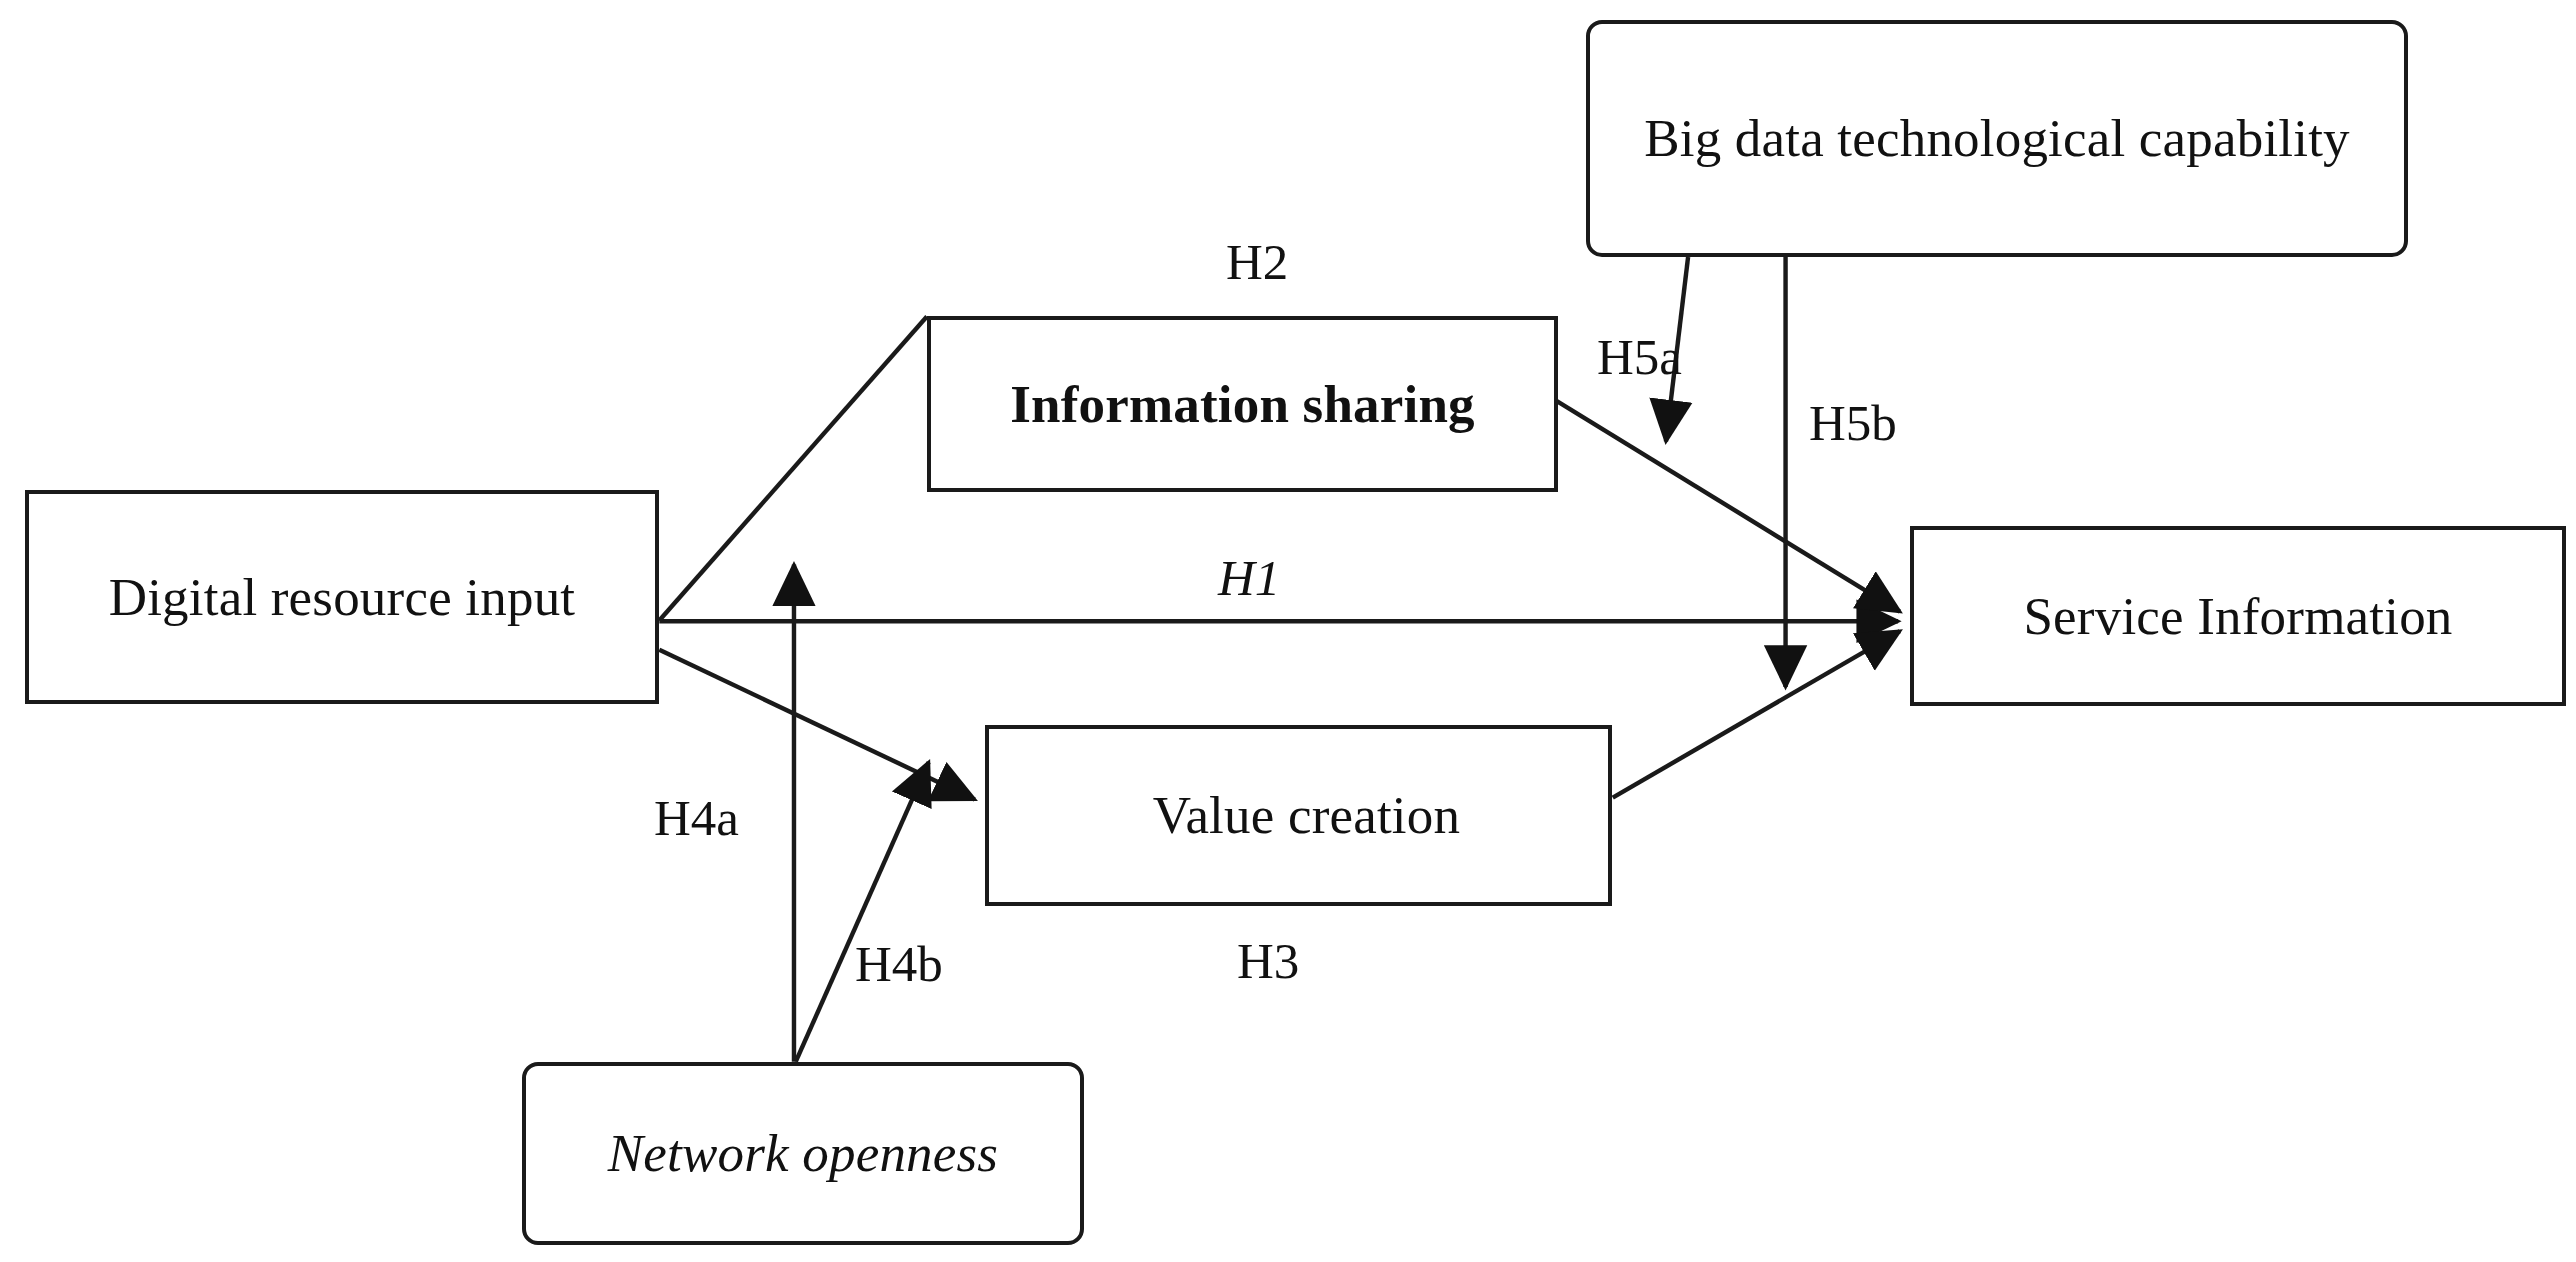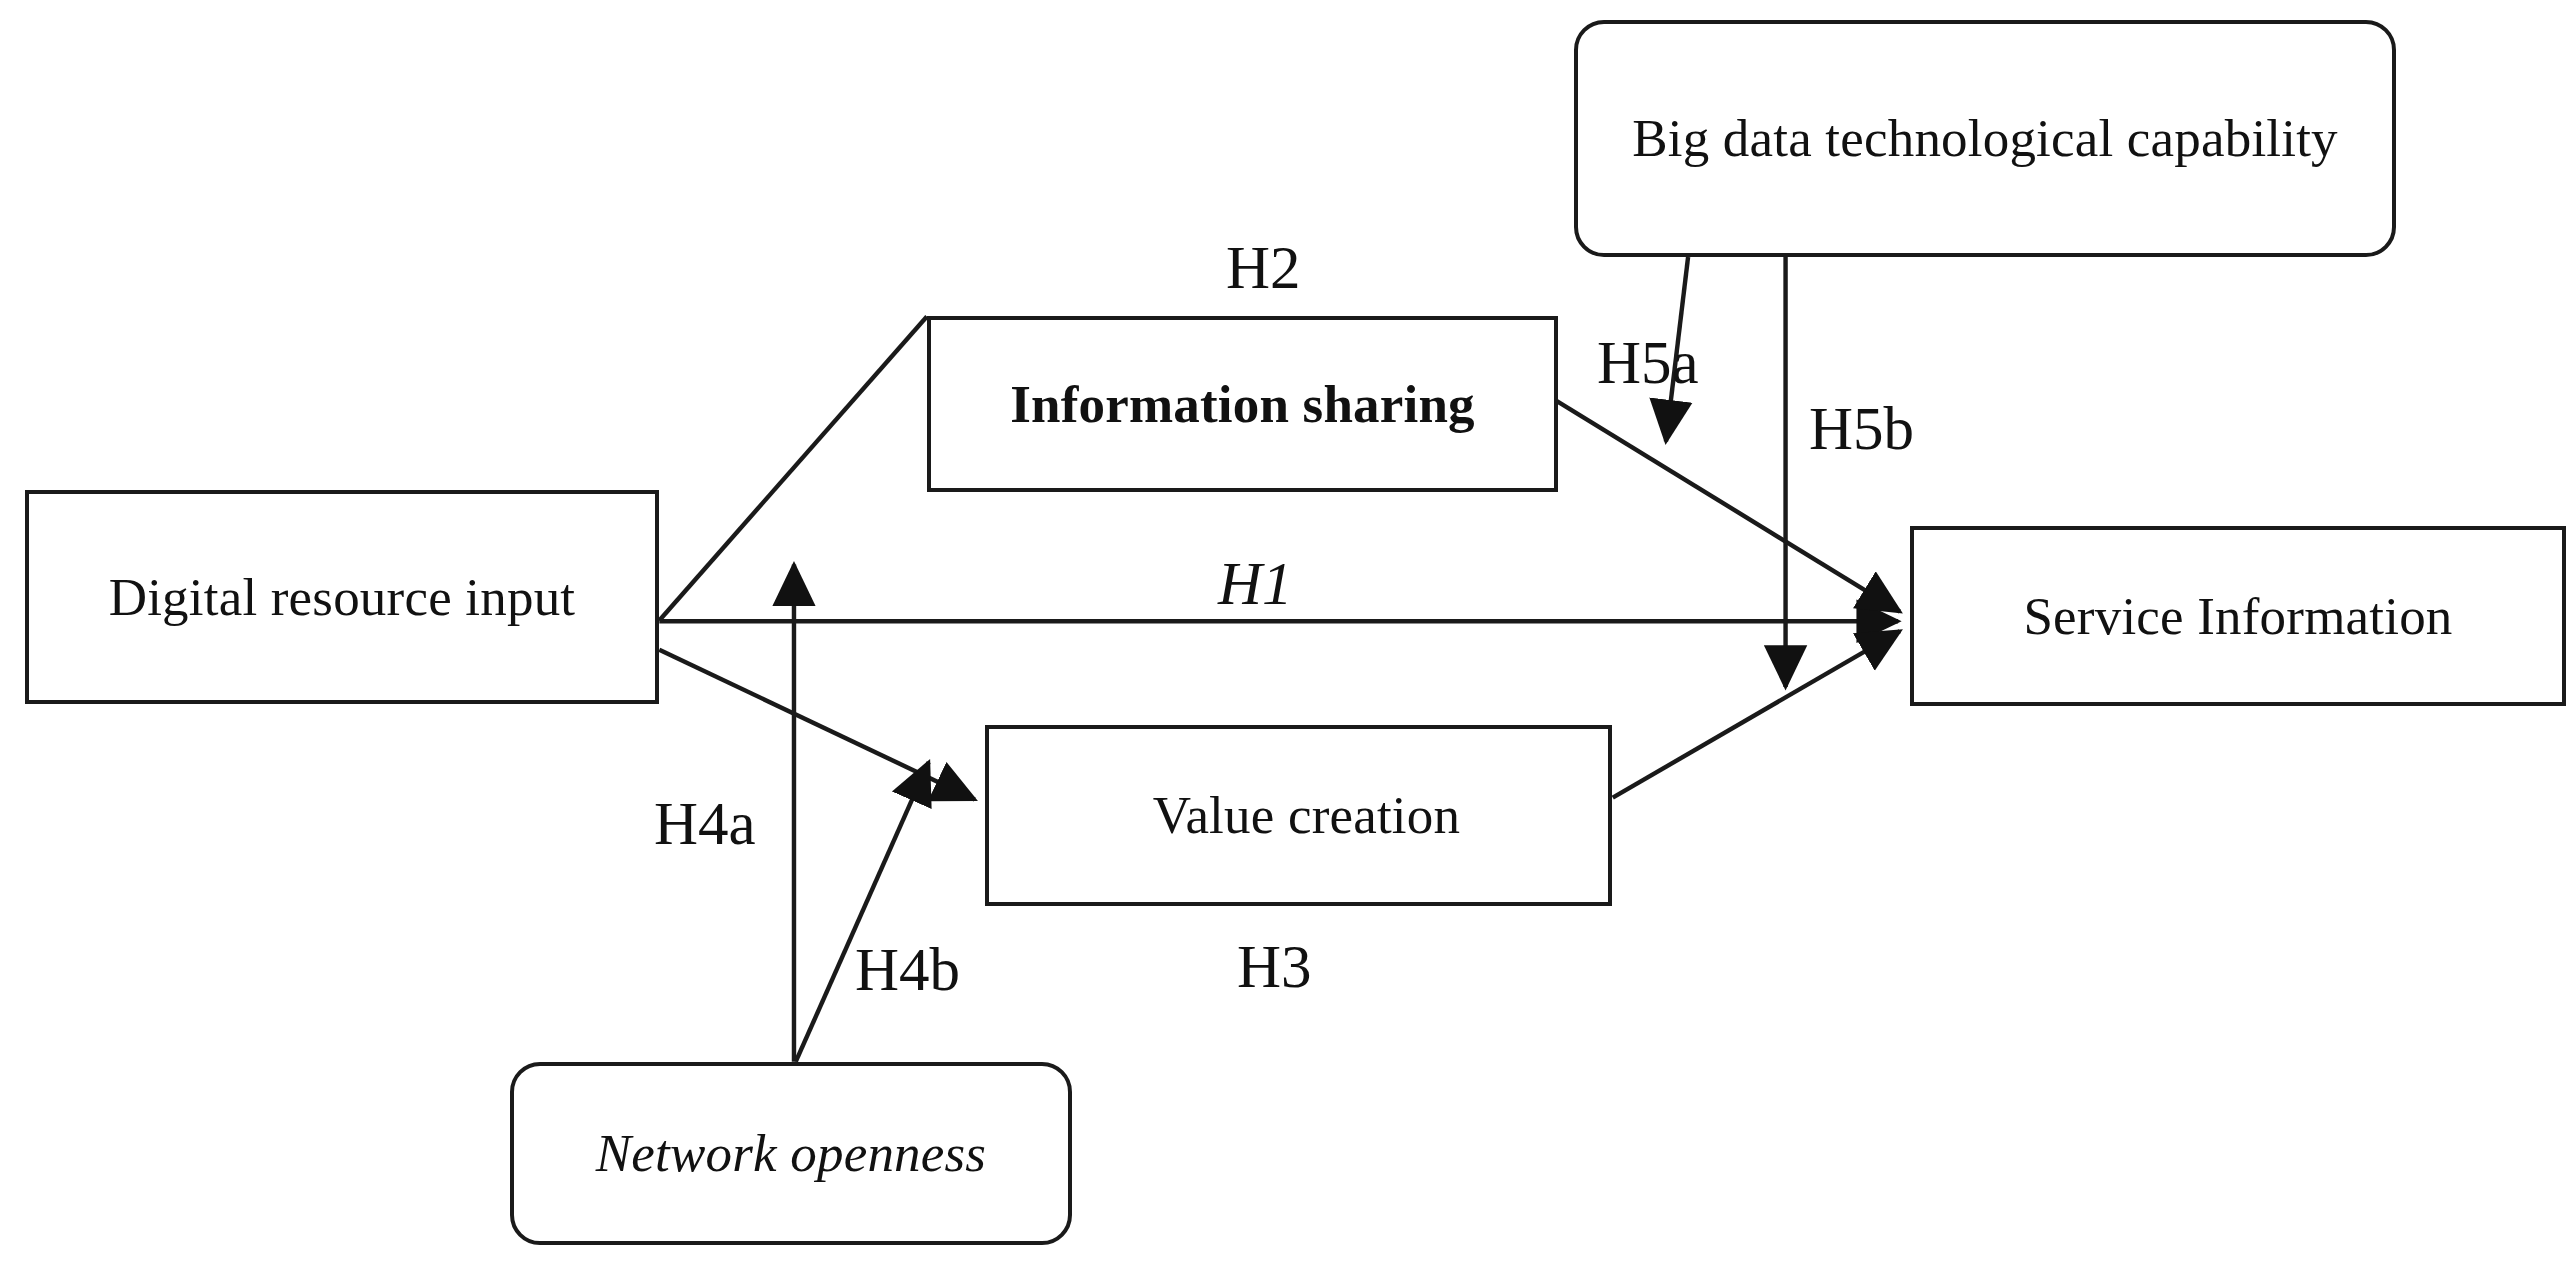--- a/index.html
+++ b/index.html
@@ -30,31 +30,32 @@
     background: #ffffff;
     border: 4.4px solid #1a1a1a;
     display: flex;
     align-items: center;
     justify-content: center;
     text-align: center;
     color: #111111;
     z-index: 3;
   }
   .node.rounded {
-    border-radius: 30px;
+    border-radius: 16px;
+    margin-left: 12px;
   }
   .node-label {
     font-size: 53px;
     line-height: 1.22;
     letter-spacing: 0.2px;
     padding: 0 12.4px;
   }
   .edge-label {
     position: absolute;
-    font-size: 61px;
+    font-size: 51px;
     color: #111111;
     white-space: pre;
     z-index: 4;
   }
 </style>
 </head>
 <body>
 
 <div id="canvas">
 

